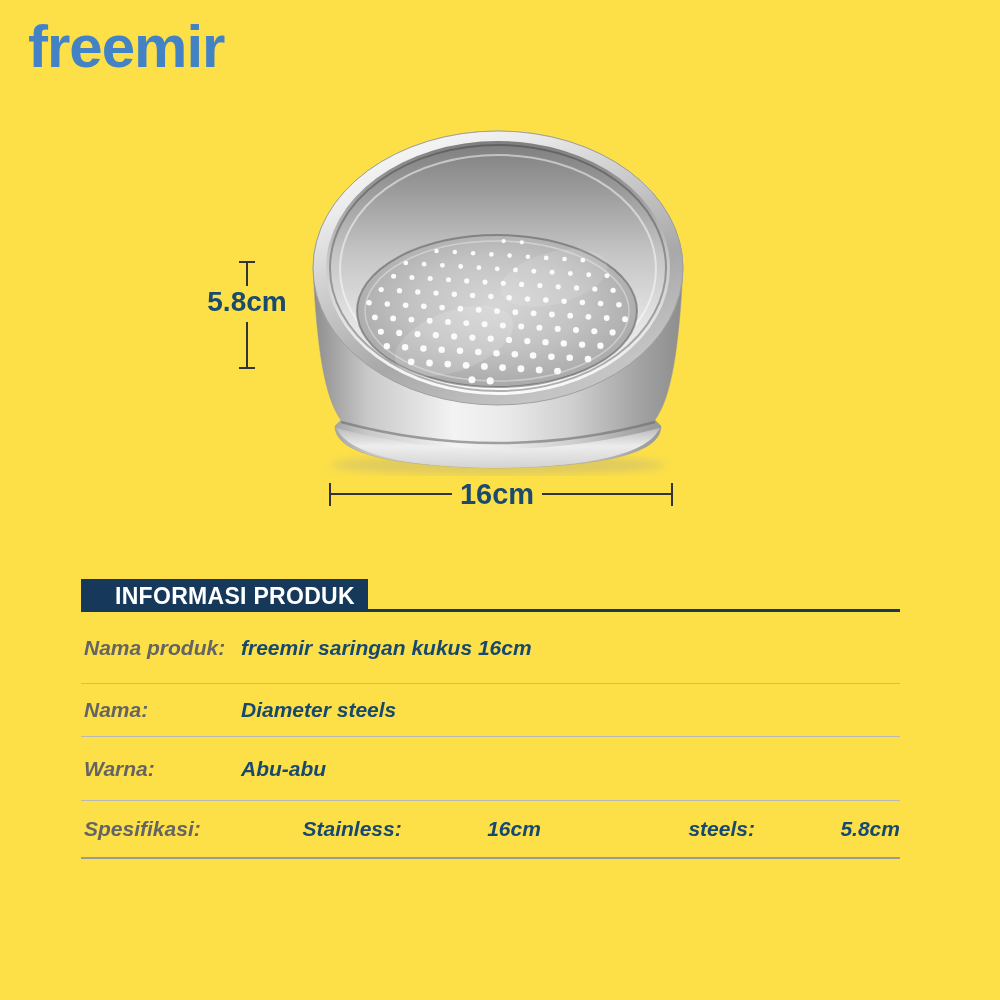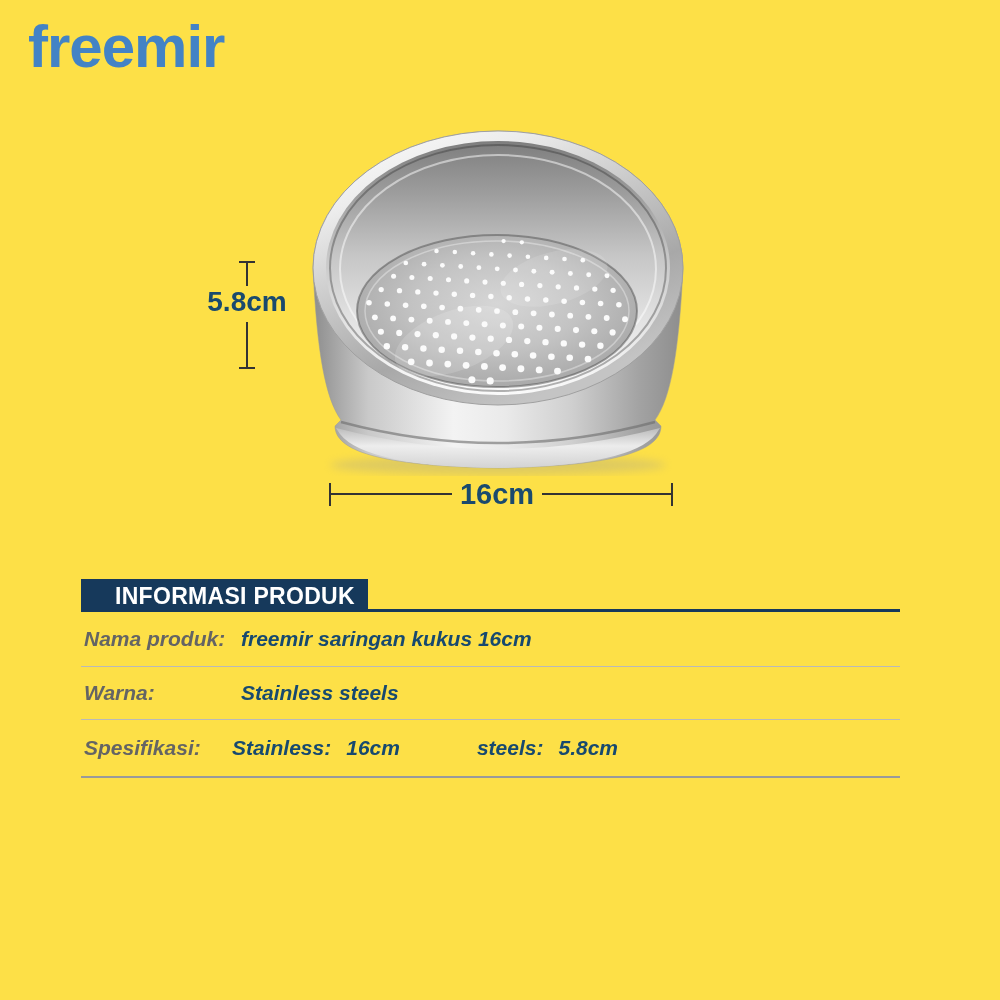--- a/index.html
+++ b/index.html
@@ -48,24 +48,24 @@
     display:flex;align-items:center;
     border-bottom:1px solid var(--sep-gray);
     font-size:21px;
   }
   .info-row .lbl{
     width:160px;flex-shrink:0;padding-left:3px;
     color:var(--label-gray);font-style:italic;font-weight:bold;
   }
   .info-row .lbl4{width:151px;}
   .info-row .val{color:var(--value-navy);font-weight:bold;font-style:italic;}
-  .row1{height:55px;}
+  .row1{height:72px;}
   .row2{height:53px;}
   .row3{height:64px;}
-  .row4{height:58px;border-bottom:2px solid #9a9a9a;}
+  .row4{height:58px;border-bottom:2px solid #9a9a9a;justify-content:space-between;}
   .spec-key{margin-right:15px;}
   .spec-key2{margin-left:77px;}
 </style>
 </head>
 <body>
 
 <div class="page">
 
   <div class="logo">freemir</div>
 
@@ -267,24 +267,28 @@
     <div class="info-header">
       <div class="info-title">INFORMASI PRODUK</div>
     </div>
 
     <div class="info-row row1">
       <span class="lbl">Nama produk:</span>
       <span class="val">freemir saringan kukus 16cm</span>
     </div>
 
     <div class="info-row row2">
+      <span class="lbl">Nama:</span>
+      <span class="val">Diameter steels</span>
+    </div>
+
+    <div class="info-row row3">
       <span class="lbl">Warna:</span>
-      <span class="val">Stainless steels</span>
-    </div>
-
+      <span class="val">Abu-abu</span>
+    </div>
 
     <div class="info-row row4">
       <span class="lbl lbl4">Spesifikasi:</span>
       <span class="val spec-key">Stainless:</span>
       <span class="val">16cm</span>
       <span class="val spec-key spec-key2">steels:</span>
       <span class="val">5.8cm</span>
     </div>
   </div>
 

